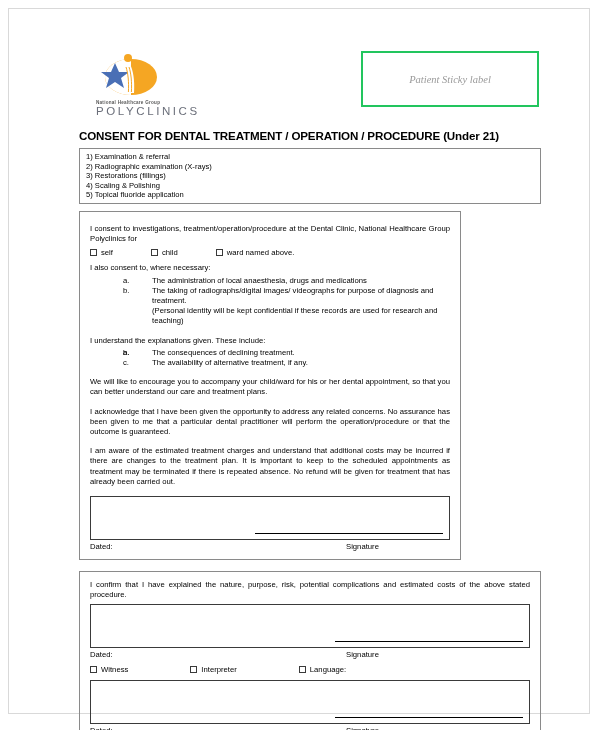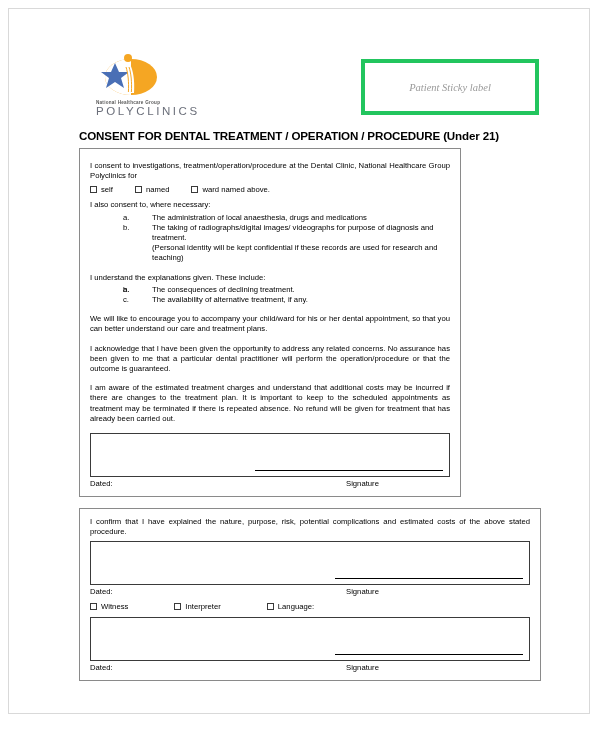--- a/index.html
+++ b/index.html
@@ -63,26 +63,26 @@
     font-size: 11.5px;
     letter-spacing: 2.6px;
     color: #6b6f7a;
     font-weight: normal;
     margin-left: 17px;
     margin-top: 0px;
   }
   .sticky-label {
     width: 178px;
     height: 56px;
-    border: 4px solid #22c55e;
+    border: 2px solid #22c55e;
     box-sizing: border-box;
     display: flex;
     align-items: center;
     justify-content: center;
-    margin-top: 12px;
+    margin-top: 4px;
     margin-right: 2px;
   }
   .sticky-label span {
     font-family: "Liberation Serif", serif;
     font-style: italic;
     font-size: 10.5px;
     color: #9a9a9a;
   }
 
   
@@ -152,20 +152,21 @@
   }
   ol.alpha li.cont {
     padding-left: 62px;
   }
 
   
   .cb-row {
     display: flex;
     align-items: center;
     margin: 0 0 6px 0;
+    gap: 16px;
   }
   .cb-item {
     display: flex;
     align-items: center;
     margin-right: 22px;
   }
   .cb-item.wide { margin-right: 46px; }
   .cb {
     width: 7px;
     height: 7px;
@@ -230,33 +231,40 @@
         <div class="logo-text-small">National Healthcare Group</div>
         <div class="logo-text-main">POLYCLINICS</div>
       </div>
       <div class="sticky-label">
         <span>Patient Sticky label</span>
       </div>
     </div>
 
     <div class="doc-title">CONSENT FOR DENTAL TREATMENT / OPERATION / PROCEDURE (Under 21)</div>
 
+    <div class="box proc-box">
+      <div class="proc-item">1) Examination &amp; referral</div>
+      <div class="proc-item">2) Radiographic examination (X-rays)</div>
+      <div class="proc-item">3) Restorations (fillings)</div>
+      <div class="proc-item">4) Scaling &amp; Polishing</div>
+      <div class="proc-item">5) Topical fluoride application</div>
+    </div>
 
     <div class="box main-box">
 
       <p class="para tight">I consent to investigations, treatment/operation/procedure at the Dental Clinic, National Healthcare Group Polyclinics for</p>
 
       <div class="cb-row">
         <div class="cb-item">
           <span class="cb"></span>
           <span class="cb-label">self</span>
         </div>
         <div class="cb-item">
           <span class="cb"></span>
-          <span class="cb-label">named</span>
+          <span class="cb-label">child</span>
         </div>
         <div class="cb-item">
           <span class="cb"></span>
           <span class="cb-label">ward named above.</span>
         </div>
       </div>
 
       <p class="lead">I also consent to, where necessary:</p>
       <ol class="alpha">
         <li>

